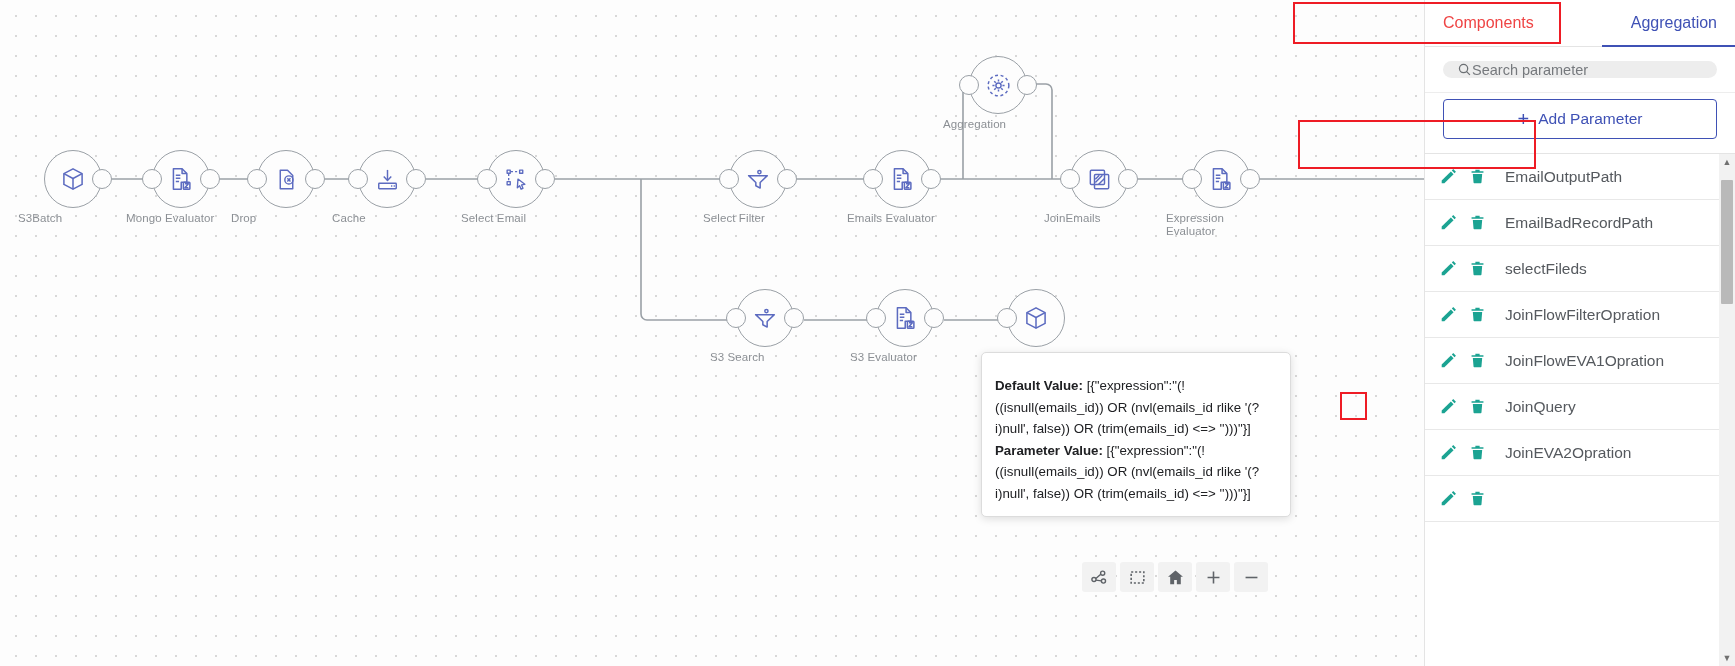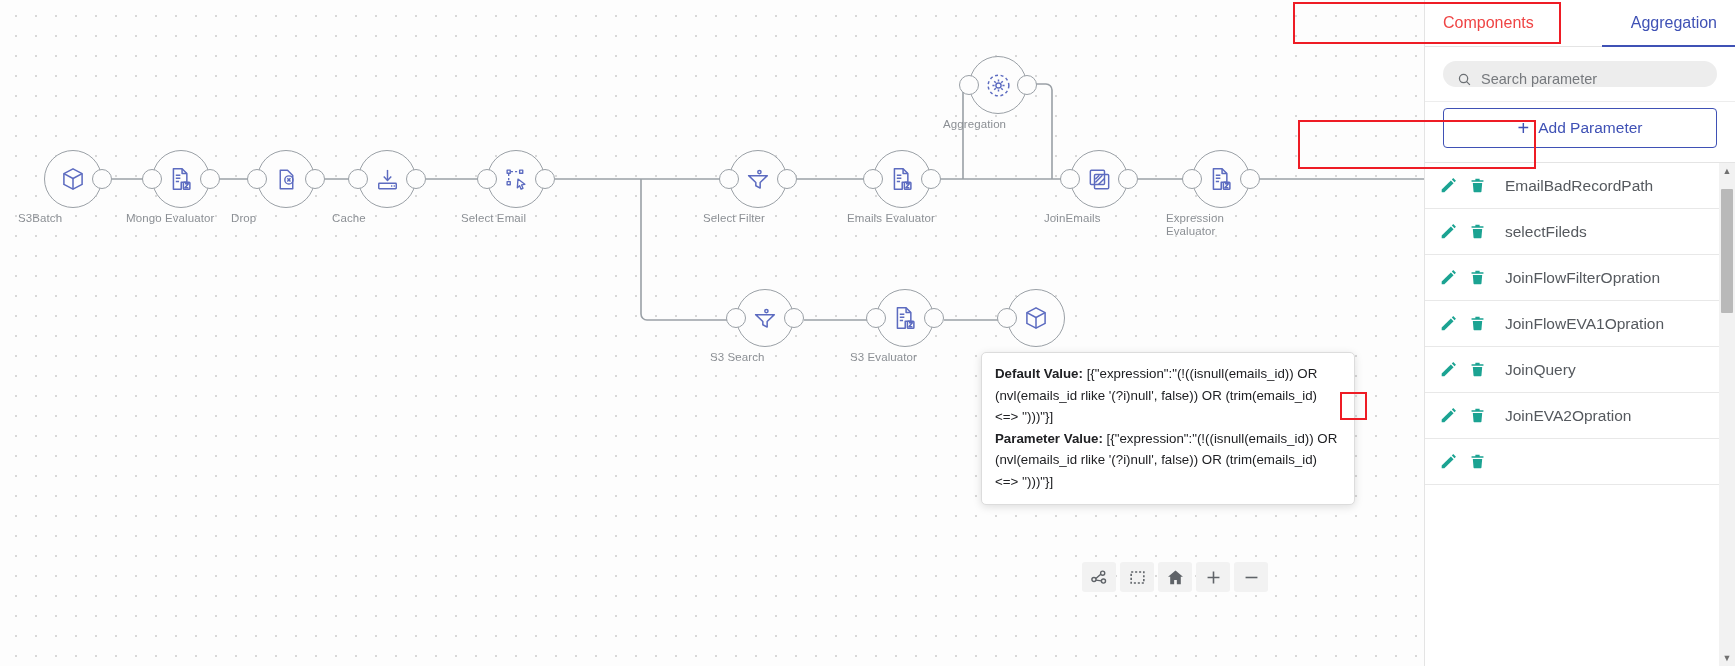--- a/index.html
+++ b/index.html
@@ -44,26 +44,26 @@
   .node .label {
     position: absolute; top: 62px; left: -26px; width: 110px;
     text-align: left;
     font-size: 11.5px; line-height: 13px; color: #8b8f94;
     letter-spacing: .1px;
   }
 
   
   #tooltip {
     position: absolute; left: 981px; top: 352px;
-    width: 374px; 
+    width: 310px; 
     background: #ffffff;
     border: 1px solid #dcdcdc;
     border-radius: 5px;
     box-shadow: 0 2px 9px rgba(0,0,0,.13);
-    padding: 10px 13px 12px 13px;
+    padding: 22px 13px 12px 13px;
     font-size: 13.3px; line-height: 21.5px; color: #202124;
     overflow: hidden;
     z-index: 30;
   }
   #tooltip b { font-weight: bold; }
   #tooltip .blk { margin: 0; }
 
   
   #mini-toolbar {
     position: absolute; left: 1082px; top: 562px;
@@ -96,22 +96,22 @@
     flex: 0 0 auto;
   }
   #tabs .tab.active { color: #3f51b5; }
   #tabs .spacer { flex: 1 1 auto; }
   #tabs .underline {
     position: absolute; bottom: -1px; left: 177px; right: 0;
     height: 2.5px; background: #3f51b5;
   }
   #searchwrap { padding: 14px 18px 14px 18px; }
   #searchbox {
-    height: 26px; border-radius: 18px; background: #ededed;
-    display: flex; align-items: flex-end; gap: 9px; padding: 0 14px;
+    height: 17px; border-radius: 18px; background: #ededed;
+    display: flex; align-items: center; padding: 0 14px;
   }
   #searchbox .q { color: #6b6f73; display: flex; }
   #searchbox input {
     border: 0; background: transparent; outline: none;
     font-family: "Liberation Sans", sans-serif;
     font-size: 14.5px; color: #3c4043; width: 100%;
   }
   #searchbox input::placeholder { color: #76797d; }
   #addwrap { padding: 6px 18px 14px 18px; border-top: 1px solid #ededed; }
   #addbtn {
@@ -448,20 +448,35 @@
     <div id="addwrap">
       <button id="addbtn">
         <span class="plus">+</span>
         <span>Add Parameter</span>
       </button>
     </div>
 
     <div id="plist">
       <div id="plist-inner">
 
+        <div class="prow">
+          <span class="ico">
+            <svg width="19" height="19" viewBox="0 0 24 24" fill="#1ba392">
+                <path d="M3.4 17.2 15 5.6l3.4 3.4L6.8 20.6H3.4z"></path>
+                <path d="M16.2 4.4 18 2.6l3.4 3.4-1.8 1.8z"></path>
+              </svg>
+          </span>
+          <span class="ico">
+            <svg width="17" height="17" viewBox="0 0 24 24" fill="#1ba392">
+                <path d="M9 2.6h6v2h5.4v2.2H3.6V4.6H9z"></path>
+                <path d="M5.4 8.4h13.2l-1 12.2a1 1 0 0 1-1 .8H7.4a1 1 0 0 1-1-.8z"></path>
+              </svg>
+          </span>
+          <span class="pname">EmailOutputPath</span>
+        </div>
 
         <div class="prow">
           <span class="ico">
             <svg width="19" height="19" viewBox="0 0 24 24" fill="#1ba392">
                 <path d="M3.4 17.2 15 5.6l3.4 3.4L6.8 20.6H3.4z"></path>
                 <path d="M16.2 4.4 18 2.6l3.4 3.4-1.8 1.8z"></path>
               </svg>
           </span>
           <span class="ico">
             <svg width="17" height="17" viewBox="0 0 24 24" fill="#1ba392">

